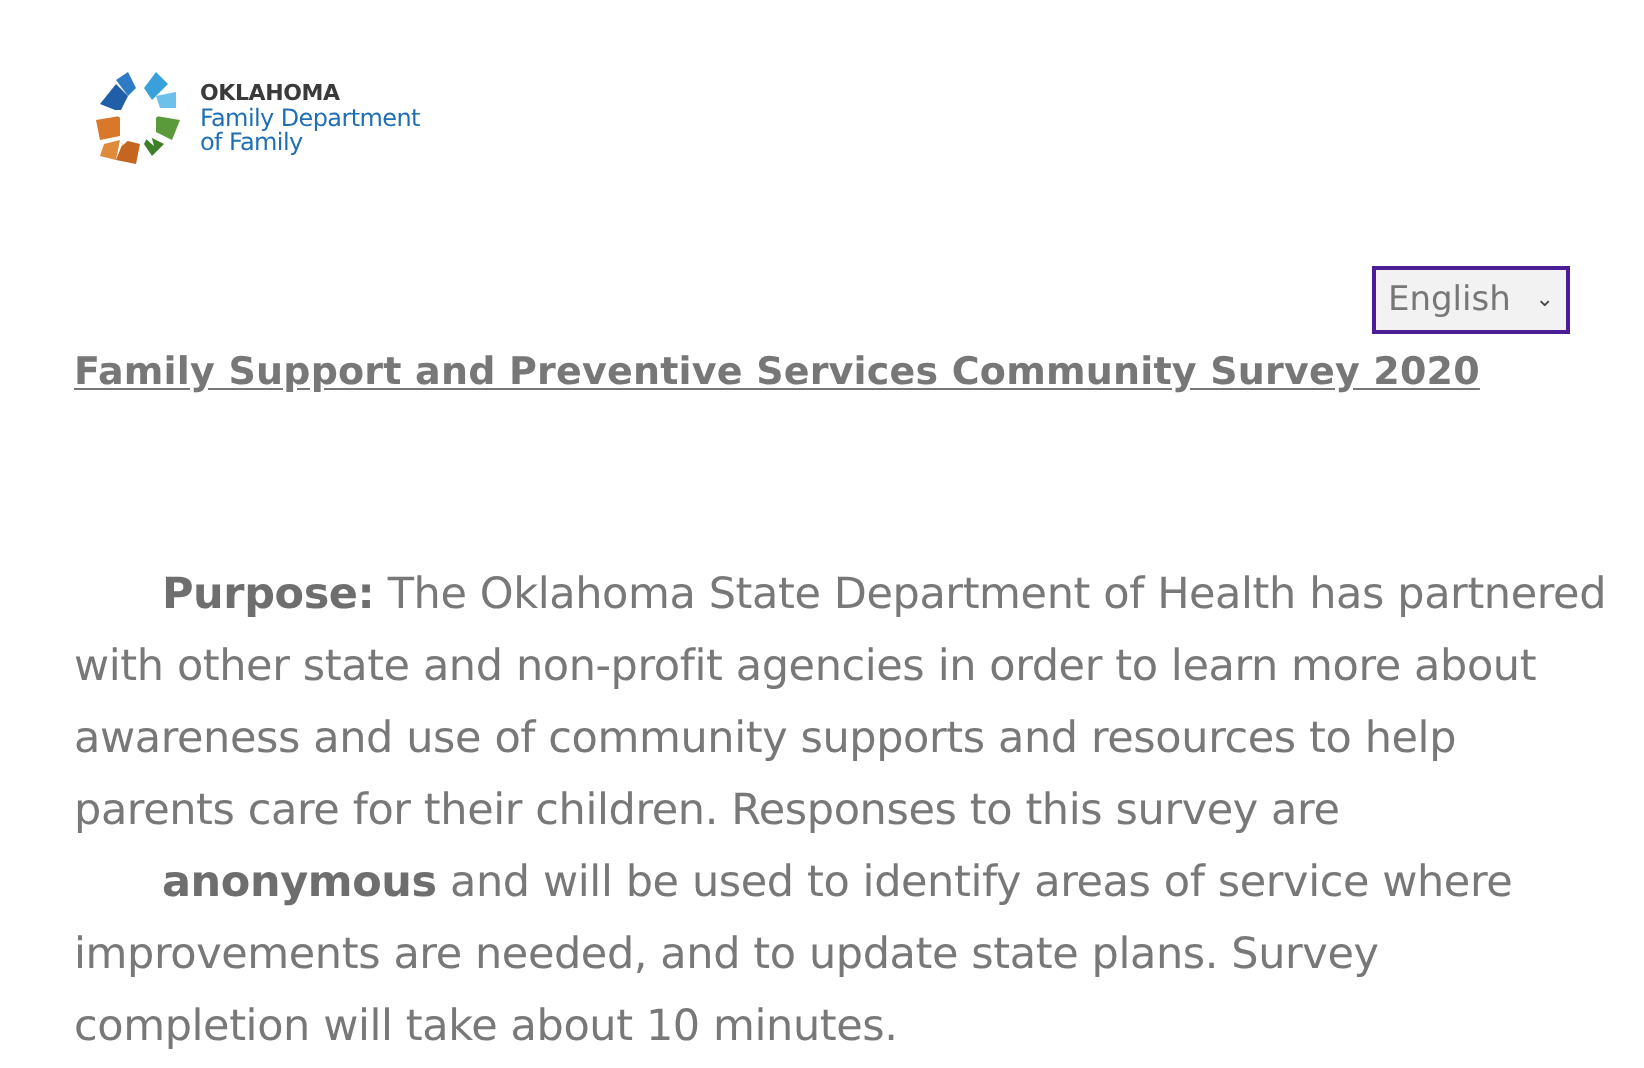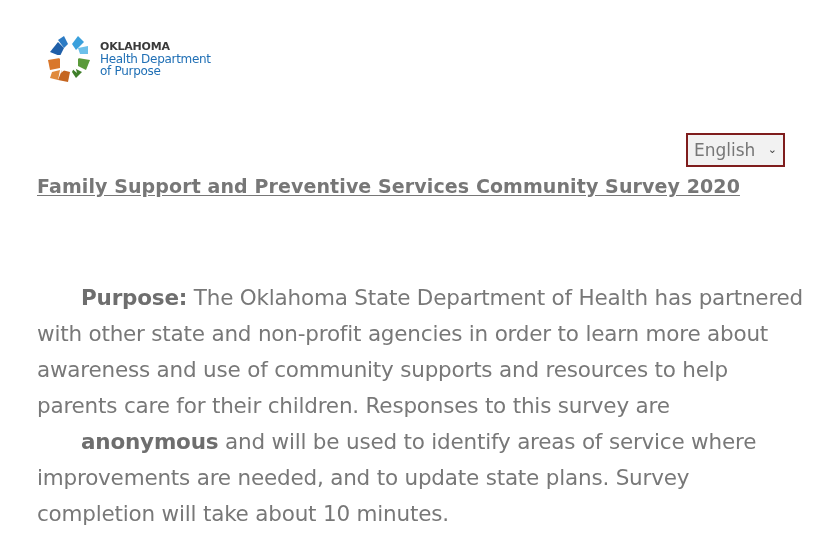--- a/index.html
+++ b/index.html
@@ -18,21 +18,21 @@
   }
   .logo-mark { width: 50px; height: 50px; display: block; }
   .logo-text { display: flex; flex-direction: column; line-height: 12px; }
   .logo-line1 { font-family: "DejaVu Sans", sans-serif; font-weight: bold; font-size: 11px; color: #3a3a3a; letter-spacing: -0.2px; }
   .logo-line2, .logo-line3 { font-family: "DejaVu Sans", sans-serif; font-size: 12px; color: #1f6fb5; letter-spacing: -0.3px; }
 
   
   .lang-select {
     position: absolute; left: 686px; top: 133px;
     width: 99px; height: 34px;
-    border: 2px solid #7f1d1d;
+    border: 2px solid #4c1d95;
     background: #f2f2f2;
     display: flex; align-items: center; justify-content: space-between;
     padding: 0 6px 0 6px;
     font-size: 17px; color: #777;
     cursor: pointer;
   }
   .lang-select .chev { font-size: 11px; color: #444; transform: translateY(-1px); }
 
   
   .title {
@@ -76,22 +76,22 @@
       <polygon points="30,34 38,38 32,44 28,38" fill="#3f7f2a"></polygon>
 
       <polygon points="18,36 26,38 24,48 14,46" fill="#c56520"></polygon>
       <polygon points="4,26 16,24 16,34 6,36" fill="#d9772b"></polygon>
       <polygon points="8,38 16,36 14,46 6,44" fill="#e08a3c"></polygon>
 
       <polygon points="25,10 28,21 39,21 30,28 33,39 25,32 17,39 20,28 11,21 22,21" fill="#ffffff"></polygon>
     </svg>
     <div class="logo-text">
       <span class="logo-line1">OKLAHOMA</span>
-      <span class="logo-line2">Health Department</span>
-      <span class="logo-line3">of Purpose</span>
+      <span class="logo-line2">Family Department</span>
+      <span class="logo-line3">of Family</span>
     </div>
   </div>
 
   <div class="lang-select">
     <span>English</span>
     <span class="chev">⌄</span>
   </div>
 
   <div class="title">Family Support and Preventive Services Community Survey 2020</div>
 

